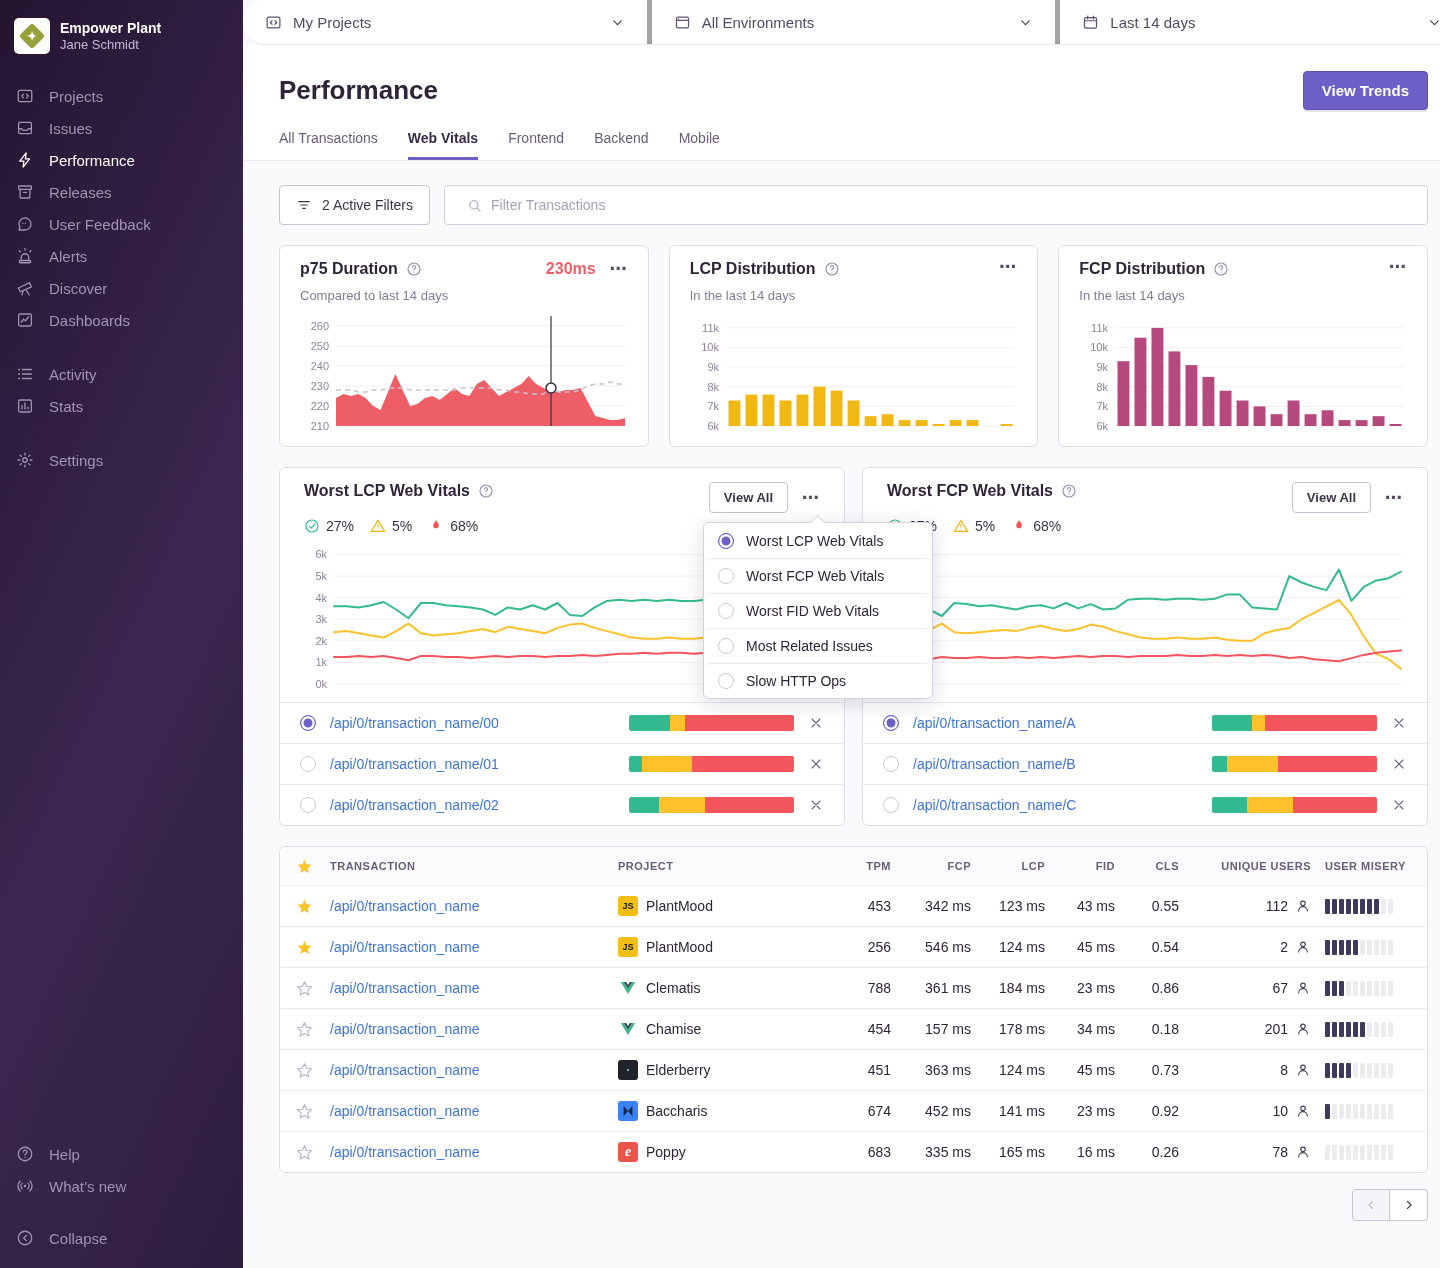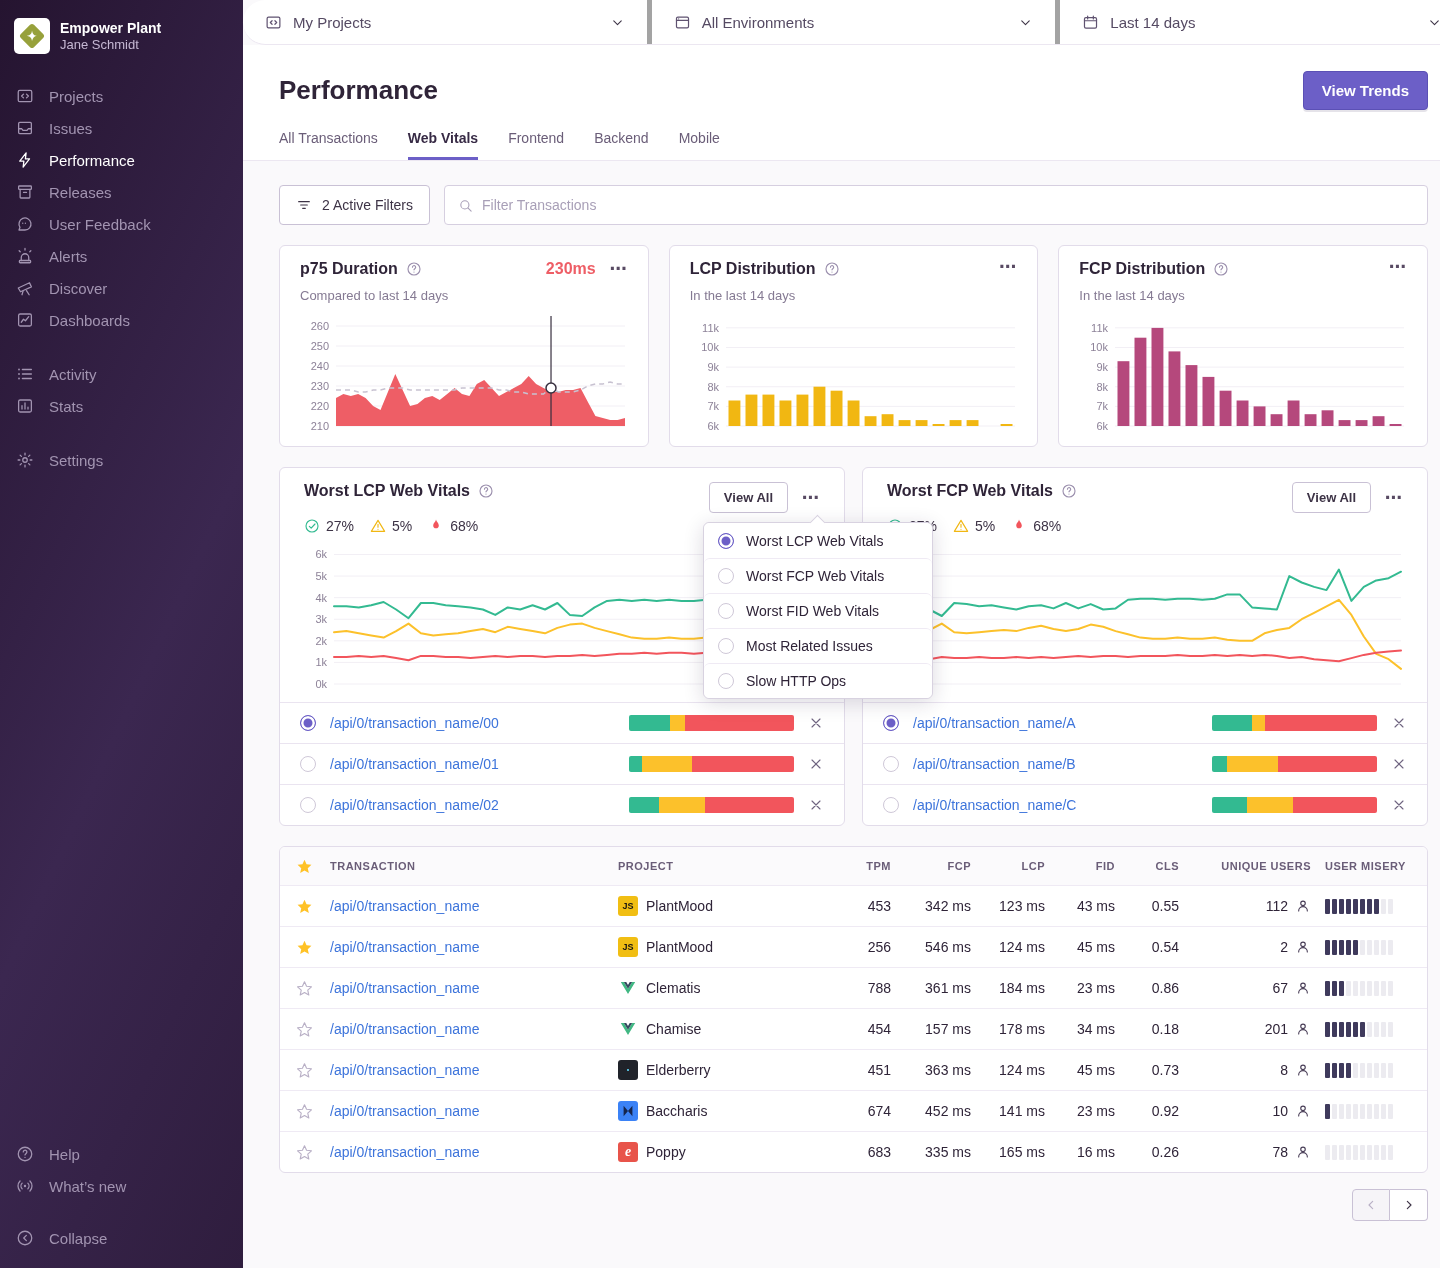--- a/index.html
+++ b/index.html
@@ -40,21 +40,21 @@
   .btn-primary { background:#6C5FC7; color:#fff; border:1px solid #5b50b5; border-radius:4px; padding:10px 18px; font-size:15px; font-weight:700; cursor:pointer; font-family:inherit; box-shadow:0 2px 0 rgba(40,25,70,.12); }
   .tabs { display:flex; gap:30px; margin-top:20px; }
   .tab { padding-bottom:11px; font-size:14px; color:#6a5d78; cursor:pointer; border-bottom:3px solid transparent; }
   .tab.active { color:#372a45; font-weight:700; border-bottom-color:#6C5FC7; }
 
   .content { flex:1; padding:24px 36px 0; }
 
   .filter-row { display:flex; gap:14px; }
   .btn-filter { display:flex; align-items:center; gap:10px; background:#fff; border:1px solid #c9c1d5; border-radius:4px; padding:0 16px; height:40px; font-size:14px; font-weight:400; color:#3d3346; cursor:pointer; font-family:inherit; }
   .btn-filter .ic { width:16px; height:16px; color:#3d3346; }
-  .search { flex:1; display:flex; align-items:center; gap:9px; background:#fff; border:1px solid #d6cfe0; border-radius:4px; height:40px; padding:0 13px; }
+  .search { flex:1; display:flex; align-items:center; gap:9px; background:#fff; border:1px solid #d6cfe0; border-radius:4px; height:40px; padding:0 22px; }
   .search .ic { width:15px; height:15px; color:#a89fb7; }
   .search input { border:none; outline:none; flex:1; font-size:14px; color:#3d3346; font-family:inherit; background:transparent; }
   .search input::placeholder { color:#a89fb7; }
 
   .cards3 { display:flex; gap:20px; margin-top:20px; }
   .card { flex:1; background:#fff; border:1px solid #e2dcea; border-radius:6px; padding:14px 20px 12px; }
   .card-head { display:flex; justify-content:space-between; align-items:flex-start; }
   .ct { font-size:16px; font-weight:600; color:#2f2438; display:flex; align-items:center; gap:8px; }
   .q { width:16px; height:16px; color:#9b8fad; }
   .cr { display:flex; align-items:center; gap:14px; }

